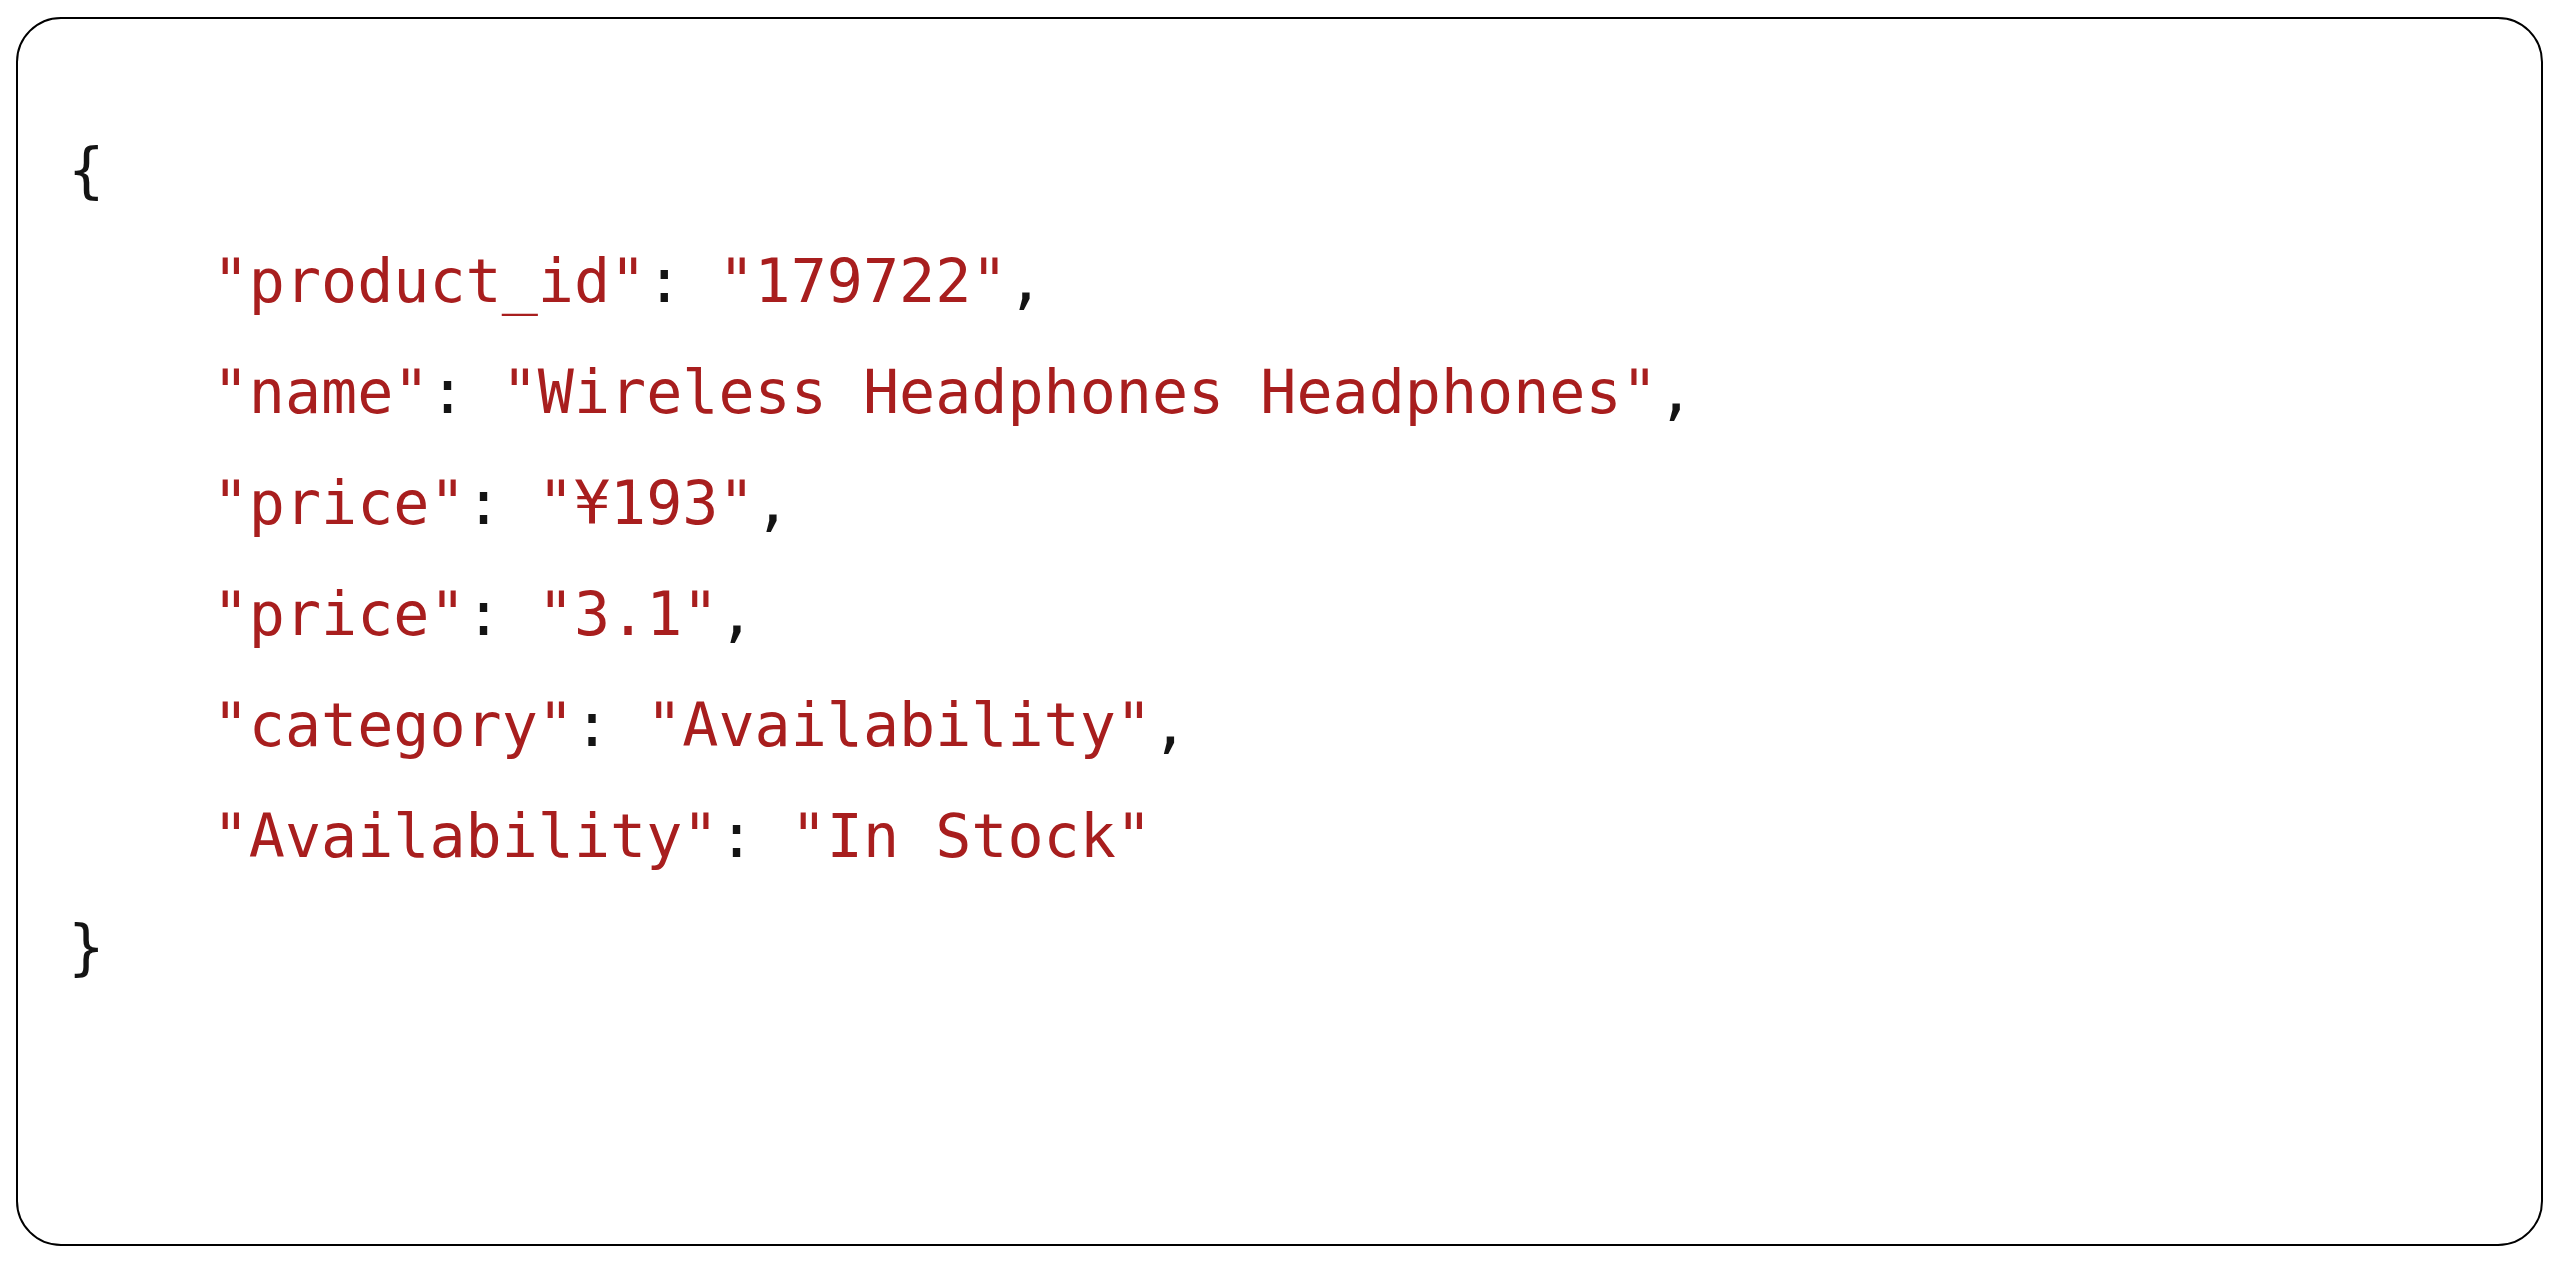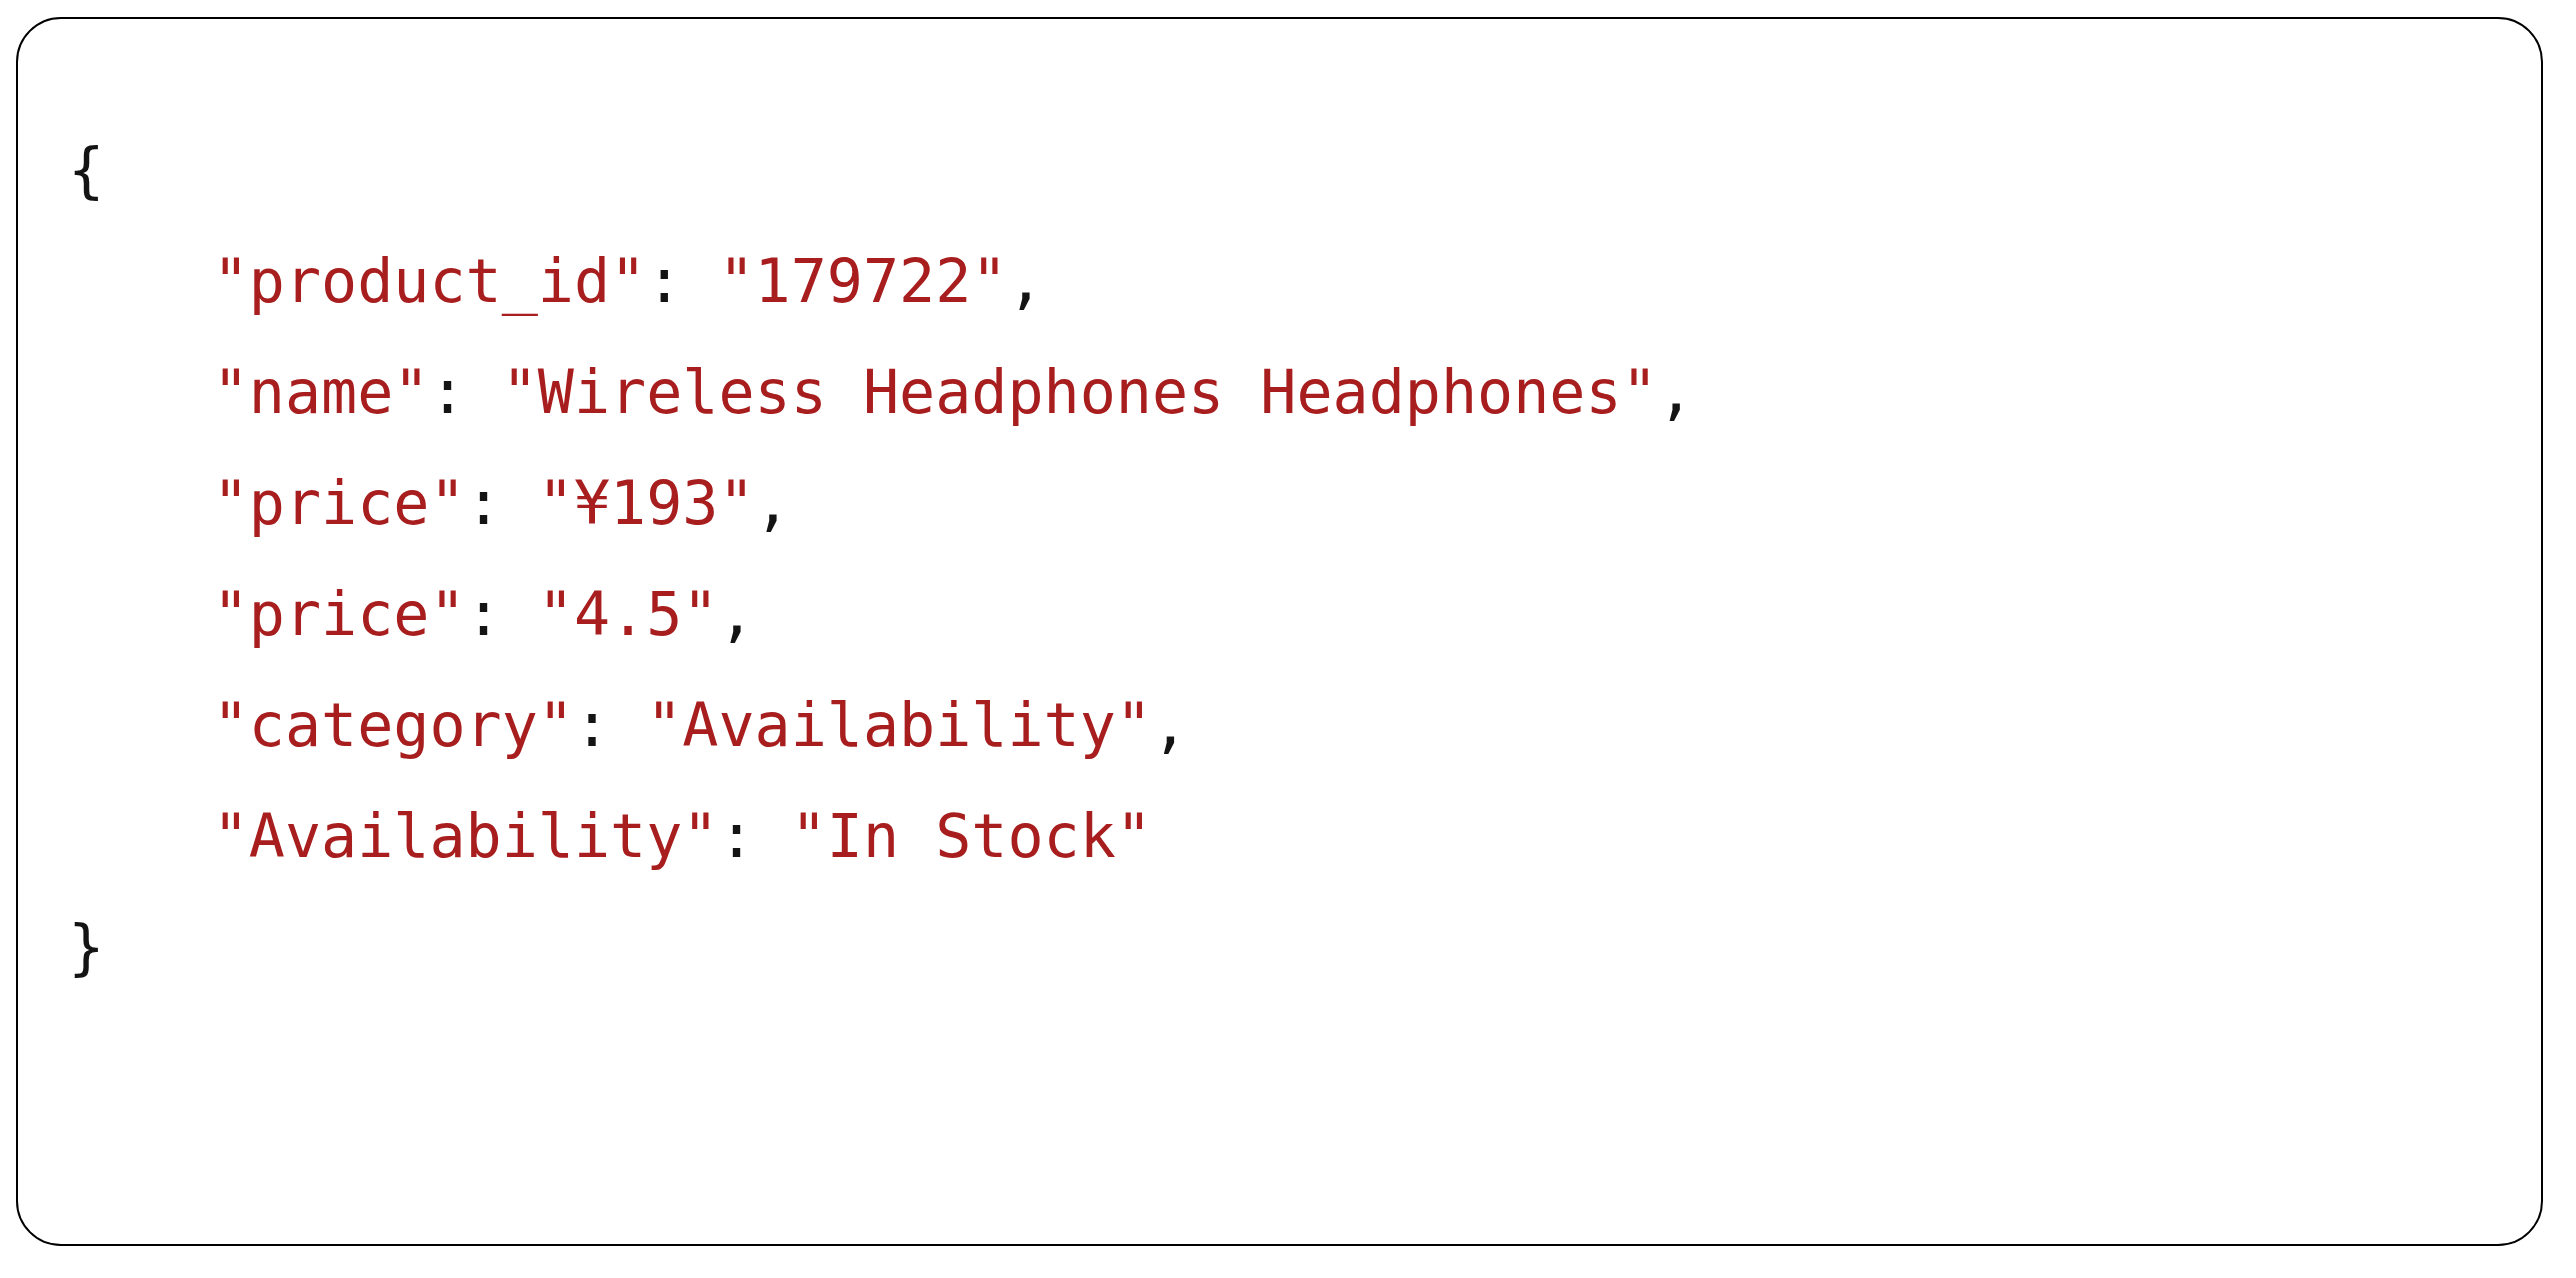--- a/index.html
+++ b/index.html
@@ -56,18 +56,18 @@
   }
 </style>
 </head>
 <body>
 
 <div class="code-card">
   <pre class="code-block"><span class="line"><span class="punct">{</span></span>
 <span class="line"><span class="indent">    </span><span class="str">"</span><span class="str">product_id</span><span class="str">"</span><span class="punct">:</span><span class="punct"> </span><span class="str">"</span><span class="str">179722</span><span class="str">"</span><span class="punct">,</span></span>
 <span class="line"><span class="indent">    </span><span class="str">"</span><span class="str">name</span><span class="str">"</span><span class="punct">:</span><span class="punct"> </span><span class="str">"</span><span class="str">Wireless Headphones Headphones</span><span class="str">"</span><span class="punct">,</span></span>
 <span class="line"><span class="indent">    </span><span class="str">"</span><span class="str">price</span><span class="str">"</span><span class="punct">:</span><span class="punct"> </span><span class="str">"</span><span class="str">¥193</span><span class="str">"</span><span class="punct">,</span></span>
-<span class="line"><span class="indent">    </span><span class="str">"</span><span class="str">price</span><span class="str">"</span><span class="punct">:</span><span class="punct"> </span><span class="str">"</span><span class="str">4.5</span><span class="str">"</span><span class="punct">,</span></span>
+<span class="line"><span class="indent">    </span><span class="str">"</span><span class="str">price</span><span class="str">"</span><span class="punct">:</span><span class="punct"> </span><span class="str">"</span><span class="str">3.1</span><span class="str">"</span><span class="punct">,</span></span>
 <span class="line"><span class="indent">    </span><span class="str">"</span><span class="str">category</span><span class="str">"</span><span class="punct">:</span><span class="punct"> </span><span class="str">"</span><span class="str">Availability</span><span class="str">"</span><span class="punct">,</span></span>
 <span class="line"><span class="indent">    </span><span class="str">"</span><span class="str">Availability</span><span class="str">"</span><span class="punct">:</span><span class="punct"> </span><span class="str">"</span><span class="str">In Stock</span><span class="str">"</span><span class="punct"></span></span>
 <span class="line"><span class="punct">}</span></span></pre>
 </div>
 
 
 </body></html>

